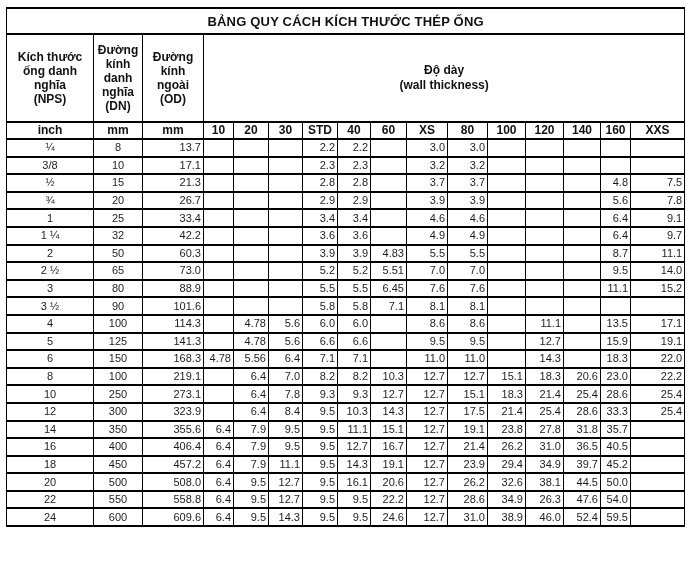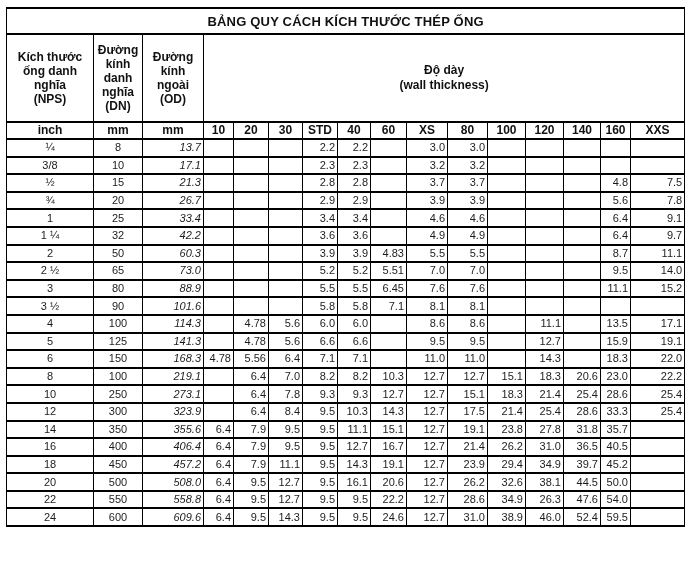--- a/index.html
+++ b/index.html
@@ -70,21 +70,20 @@
     text-align: right;
     padding-right: 2px;
     vertical-align: middle;
     color: #1c1c1c;
   }
   tbody td.nps, tbody td.dn {
     text-align: center;
     padding-right: 0;
   }
   tbody td.od {
-    font-style: italic;
   }
 </style>
 </head>
 <body>
 
 <div class="sheet">
   <table>
     <colgroup>
       <col style="width:87px">
         <col style="width:49px">

